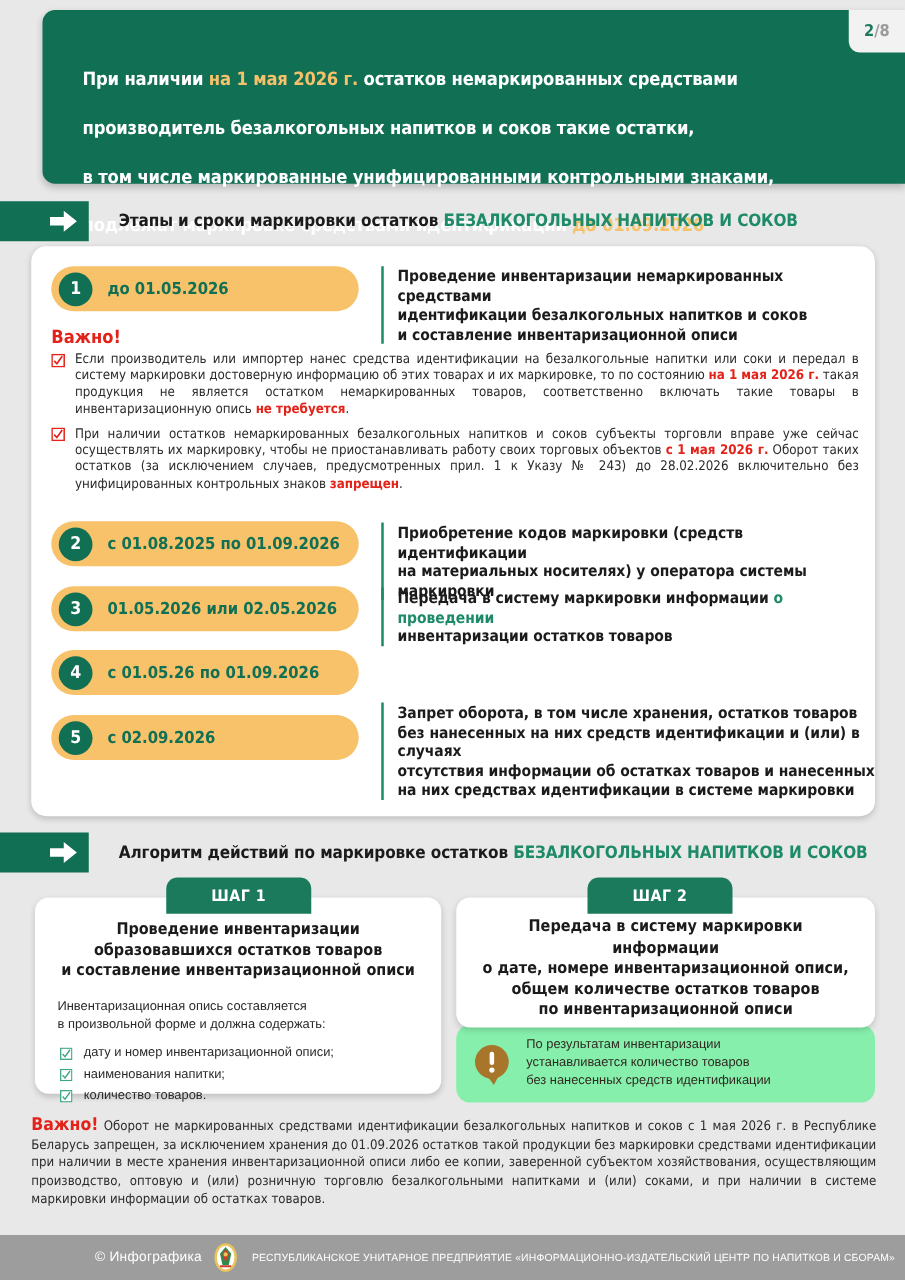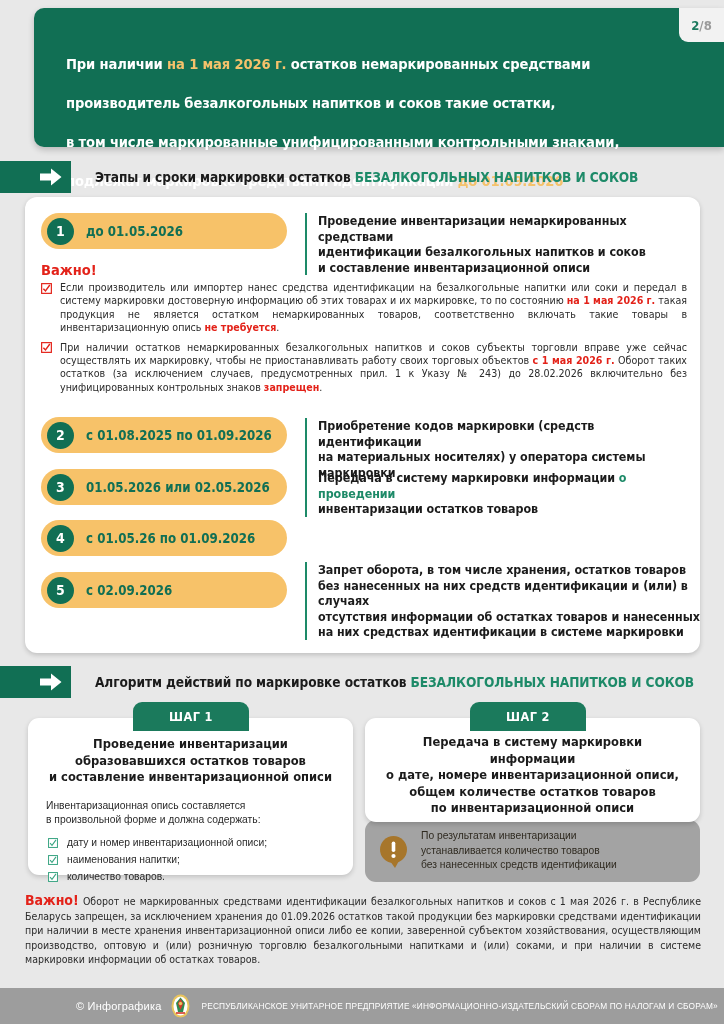--- a/index.html
+++ b/index.html
@@ -264,21 +264,21 @@
   .bul-text {
     font-family: "Liberation Sans", "DejaVu Sans", sans-serif;
     font-size: 10.3px;
     line-height: 13px;
     color: #2a2a2a;
   }
 
   
   .callout {
     position: absolute;
-    background: #a3a3a3;
+    background: #86efac;
     border-radius: 11px;
     display: flex;
     align-items: center;
     padding: 10px 14px 10px 13px;
     box-sizing: border-box;
   }
   .callout .bangwrap {
     width: 31px;
     height: 33px;
     flex: none;
@@ -513,16 +513,16 @@
   <div class="footer">
     <div class="f-copy">© Инфографика</div>
     <svg class="emblem" viewBox="0 0 19 24">
       <ellipse cx="9.5" cy="12" rx="9" ry="11.5" fill="#e9c45c"></ellipse>
       <ellipse cx="9.5" cy="12" rx="7" ry="9.5" fill="#ffffff"></ellipse>
       <path d="M9.5 3.5 L14 9 L12 18 L7 18 L5 9 Z" fill="#2f8a4e"></path>
       <path d="M9.5 5 L12.2 9.5 L9.5 16 L6.8 9.5 Z" fill="#d23a2c"></path>
       <circle cx="9.5" cy="9.5" r="1.7" fill="#e9c45c"></circle>
       <rect x="5" y="18.2" width="9" height="1.6" fill="#d23a2c"></rect>
     </svg>
-    <div class="f-org">РЕСПУБЛИКАНСКОЕ УНИТАРНОЕ ПРЕДПРИЯТИЕ «ИНФОРМАЦИОННО-ИЗДАТЕЛЬСКИЙ СБОРАМ ПО НАЛОГАМ И СБОРАМ»</div>
+    <div class="f-org">РЕСПУБЛИКАНСКОЕ УНИТАРНОЕ ПРЕДПРИЯТИЕ «ИНФОРМАЦИОННО-ИЗДАТЕЛЬСКИЙ ЦЕНТР ПО НАПИТКОВ И СБОРАМ»</div>
   </div>
 
 </div>
 
 </body></html>

